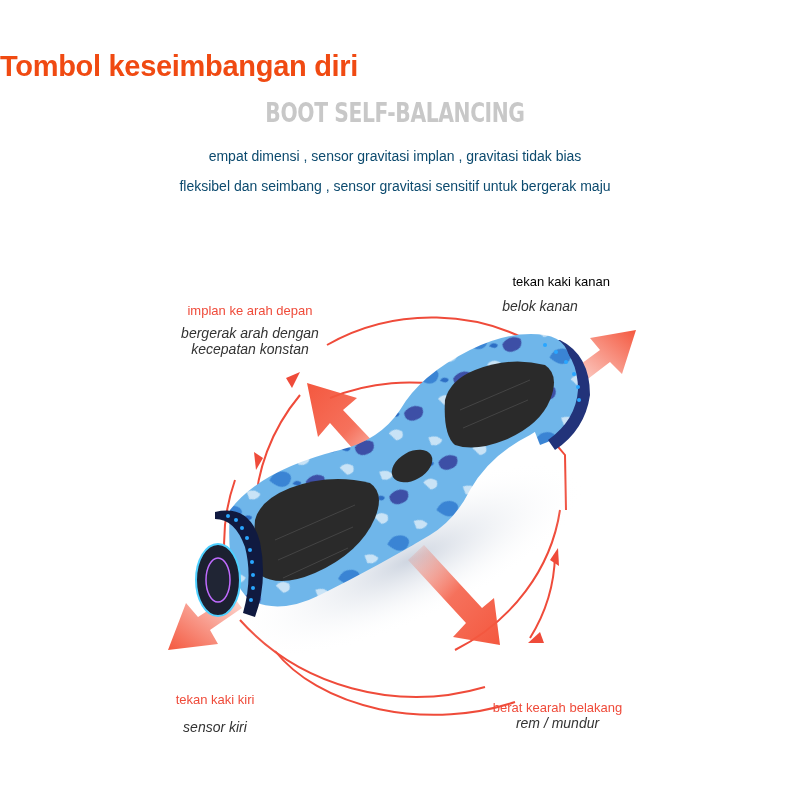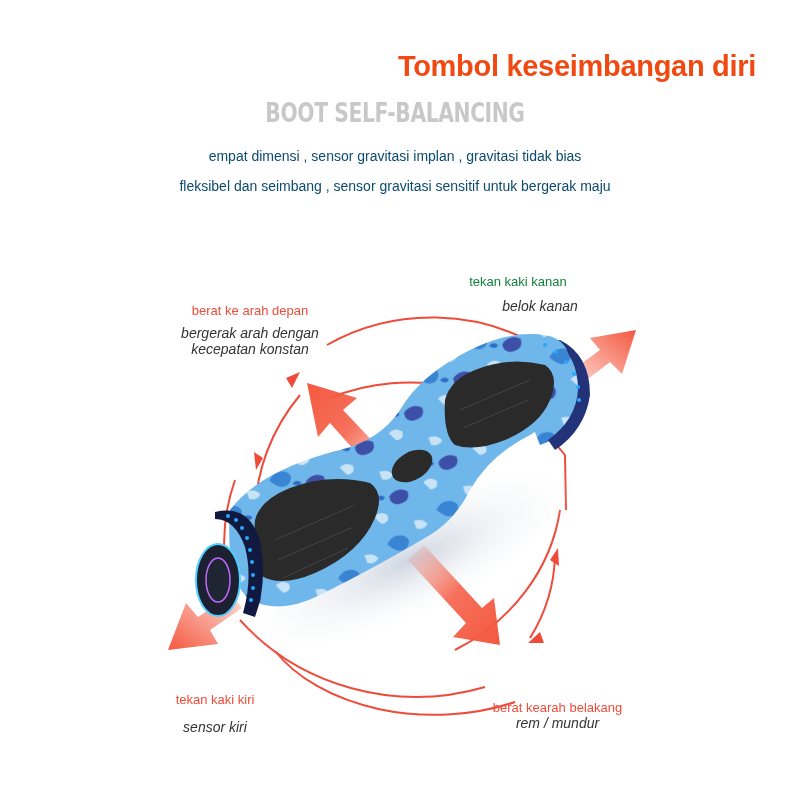--- a/index.html
+++ b/index.html
@@ -1,18 +1,18 @@
 <!DOCTYPE html>
 <html><head>
 <meta charset="utf-8">
 <style>
   html, body { margin: 0; padding: 0; background: #ffffff; }
   body { width: 790px; height: 790px; position: relative; overflow: hidden; font-family: "Liberation Sans", "DejaVu Sans", sans-serif; }
   .abs { position: absolute; }
-  .title { left: 0; width: 756px; top: 50px; text-align: right; font-size: 29px; font-weight: bold; letter-spacing: -0.3px; }
+  .title { left: 0; width: 756px; top: 50px; text-align: left; font-size: 29px; font-weight: bold; letter-spacing: -0.3px; }
   .subtitle { left: 0; width: 790px; top: 98px; text-align: center; font-size: 26px; font-weight: bold; color: #c8c8c8; font-family: "DejaVu Sans", sans-serif; transform: scaleX(0.78); letter-spacing: -0.5px; }
   .desc { left: 0; width: 790px; text-align: center; font-size: 14px; color: #0c4a6e; }
   .lbl-red { font-size: 13px; text-align: center; }
   .lbl-dark { font-size: 14px; color: #333; text-align: center; line-height: 17px; font-style: italic; }
   svg.scene { position: absolute; left: 0; top: 0; }
 </style>
 </head>
 <body>
 
 <div class="abs title" style="color:#f04a12;">Tombol keseimbangan diri</div>
@@ -116,24 +116,24 @@
       <circle cx="545" cy="345" r="2"></circle>
         <circle cx="556" cy="352" r="2"></circle>
         <circle cx="566" cy="362" r="2"></circle>
       <circle cx="574" cy="374" r="2"></circle>
         <circle cx="578" cy="387" r="2"></circle>
         <circle cx="579" cy="400" r="2"></circle>
     </g>
   </g>
 </svg>
 
-<div class="abs lbl-red" style="left:170px; top:303px; width:160px; color:#ef4b3a;">berat ke arah depan</div>
+<div class="abs lbl-red" style="left:170px; top:303px; width:160px; color:#ef4b3a;">implan ke arah depan</div>
 <div class="abs lbl-dark" style="left:160px; top:325px; width:180px;">bergerak arah dengan</div>
 <div class="abs lbl-dark" style="left:160px; top:341px; width:180px;">kecepatan konstan</div>
 
-<div class="abs lbl-red" style="left:448px; top:274px; width:140px; color:#15803d;">tekan kaki kanan</div>
+<div class="abs lbl-red" style="left:470px; top:274px; width:140px; color:#000000;text-align:right;">tekan kaki kanan</div>
 <div class="abs lbl-dark" style="left:470px; top:298px; width:140px;">belok kanan</div>
 
 <div class="abs lbl-red" style="left:160px; top:692px; width:110px; color:#ef4b3a;">tekan kaki kiri</div>
 <div class="abs lbl-dark" style="left:160px; top:719px; width:110px;">sensor kiri</div>
 
 <div class="abs lbl-red" style="left:470px; top:700px; width:175px; color:#ef4b3a;">berat kearah belakang</div>
 <div class="abs lbl-dark" style="left:470px; top:715px; width:175px;">rem / mundur</div>
 
 </body></html>

